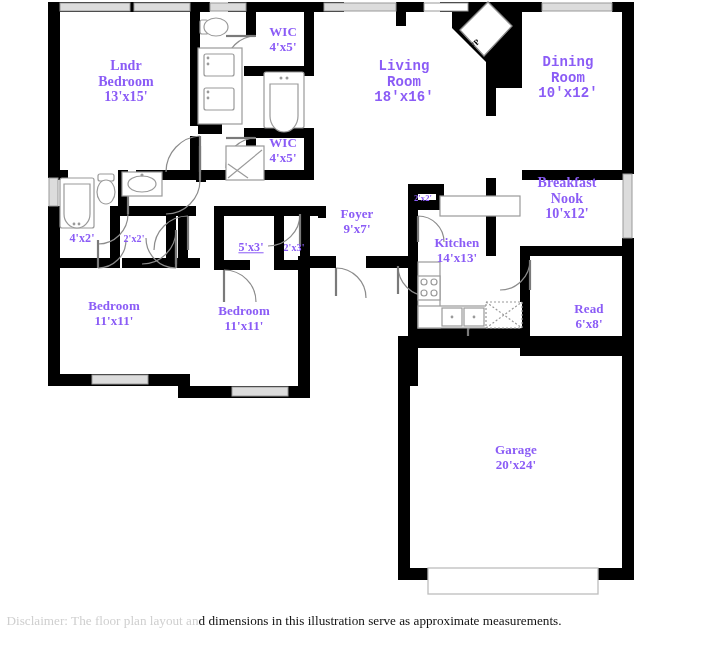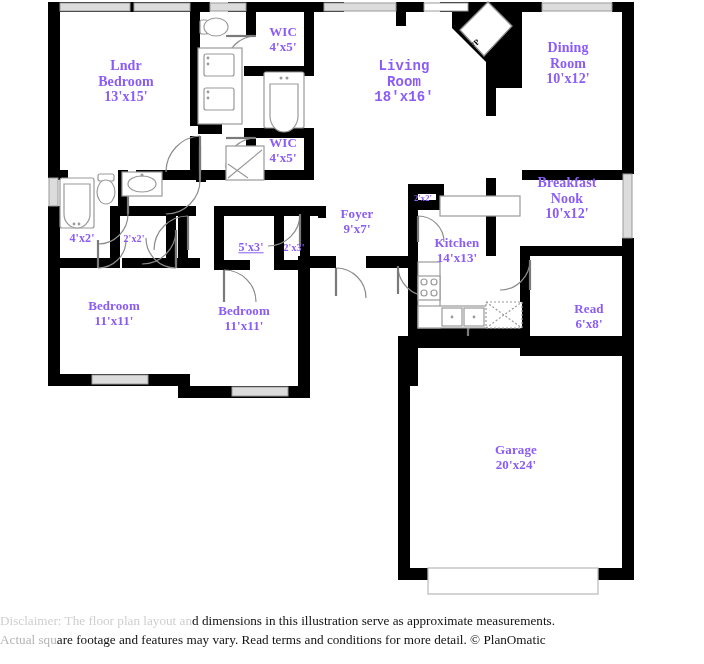--- a/index.html
+++ b/index.html
@@ -37,21 +37,21 @@
 
   .fp-lbl{
     position:absolute;font-weight:bold;font-size:8px;color:#000;
     transform:translate(-50%,-50%) rotate(-45deg);
     pointer-events:none;
   }
 
   
   #disclaimer{
     position:absolute;left:0;top:612px;width:568px;
-    text-align:left;color:#111;
+    text-align:center;color:#111;
     font-family:"Liberation Serif","DejaVu Serif",serif;
     font-size:13.2px;line-height:1.42;
   }
   #disclaimer .l1{display:block;}
   #disclaimer .l2{display:block;}
   
   .faded{color:#cfcfcf;}
   .faded2{color:#b4b4b4;}
 </style>
 </head>
@@ -351,21 +351,21 @@
     <span class="nm">WIC</span>
     <span class="dim">4'x5'</span>
   </div>
 
   <div class="lbl sz-lg" style="left:404px;top:83px;font-family:Liberation Mono, monospace;">
     <span class="nm">Living</span>
     <span class="nm">Room</span>
     <span class="dim">18'x16'</span>
   </div>
 
-  <div class="lbl sz-lg" style="left:568px;top:64px;">
+  <div class="lbl sz-lg" style="left:568px;top:79px;font-family:Liberation Mono, monospace;">
     <span class="nm">Dining</span>
     <span class="nm">Room</span>
     <span class="dim">10'x12'</span>
   </div>
 
   <div class="lbl sz-lg" style="left:567px;top:199px;">
     <span class="nm">Breakfast</span>
     <span class="nm">Nook</span>
     <span class="dim">10'x12'</span>
   </div>
@@ -415,16 +415,15 @@
   <div class="lbl sz-xxs inline" style="left:423px;top:199px;">
     <span class="dim">2'x2'</span>
   </div>
 
   <div class="fp-lbl" style="left:475px;top:44px;">
     <span>FP</span>
   </div>
 
   <div id="disclaimer">
     <span class="l1"><span class="faded">Disclaimer: The floor plan layout an</span><span>d dimensions in this illustration serve as approximate measurements.</span></span>
-    <span class="l2"><span class="faded2">Actual squ</span><span>are footage and features may vary. Read terms and conditions for more detail. © PlanOmatic</span></span>
   </div>
 
 </div>
 
 </body></html>

